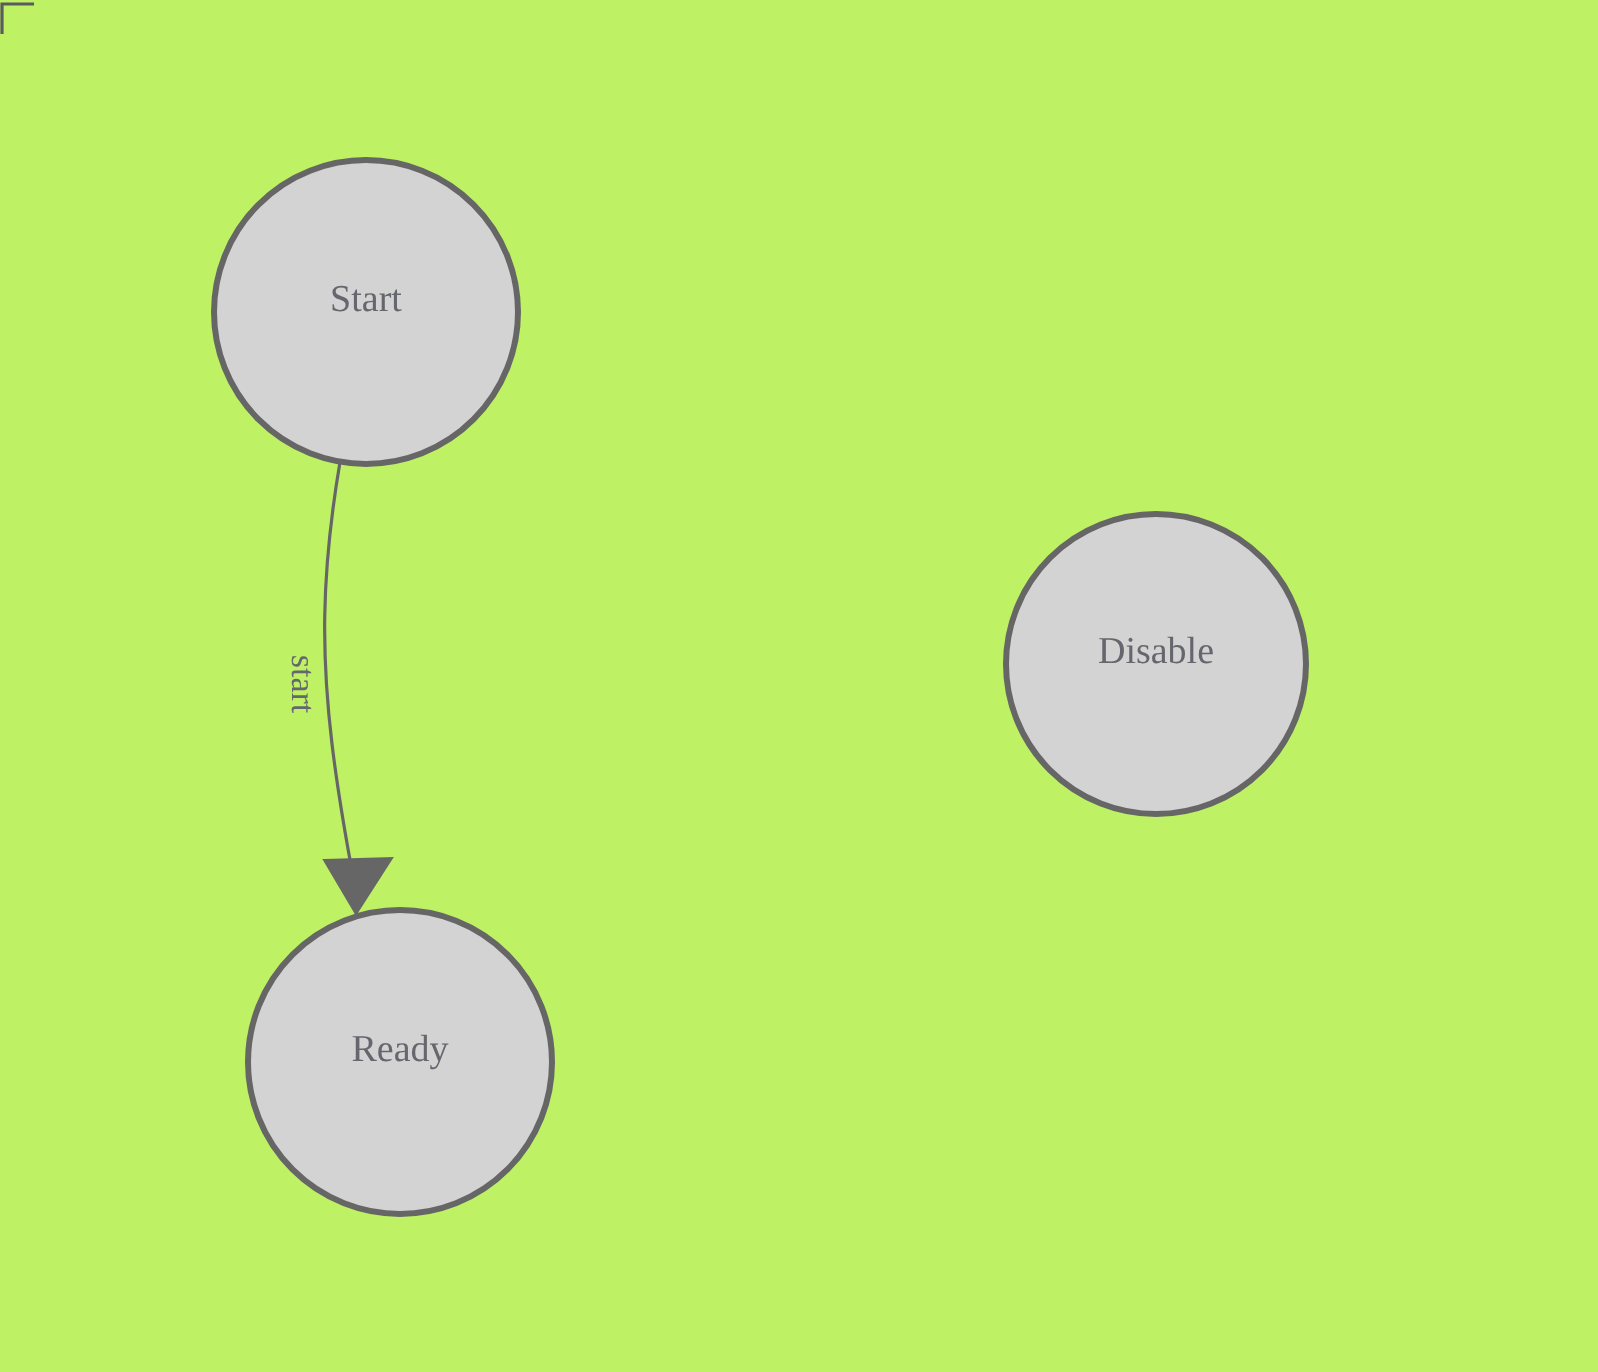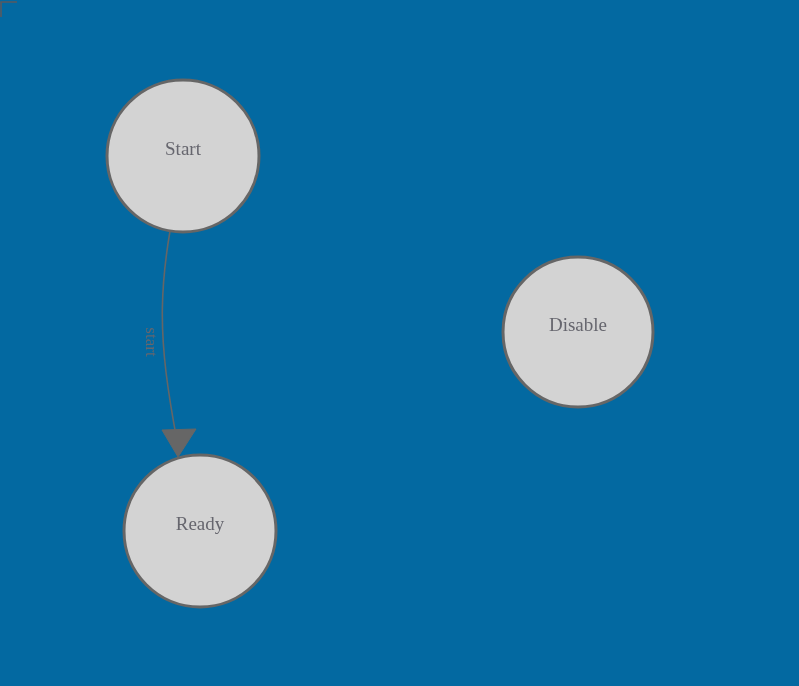--- a/index.html
+++ b/index.html
@@ -8,21 +8,21 @@
     padding: 0;
     background: #ffffff;
   }
   body {
     font-family: "Liberation Serif", "DejaVu Serif", serif;
   }
   #canvas {
     position: relative;
     width: 799px;
     height: 686px;
-    background: #0369a1;
+    background: #bef264;
     overflow: hidden;
   }
   #diagram-svg {
     position: absolute;
     left: 0;
     top: 0;
     width: 799px;
     height: 686px;
   }
   .node-circle {

